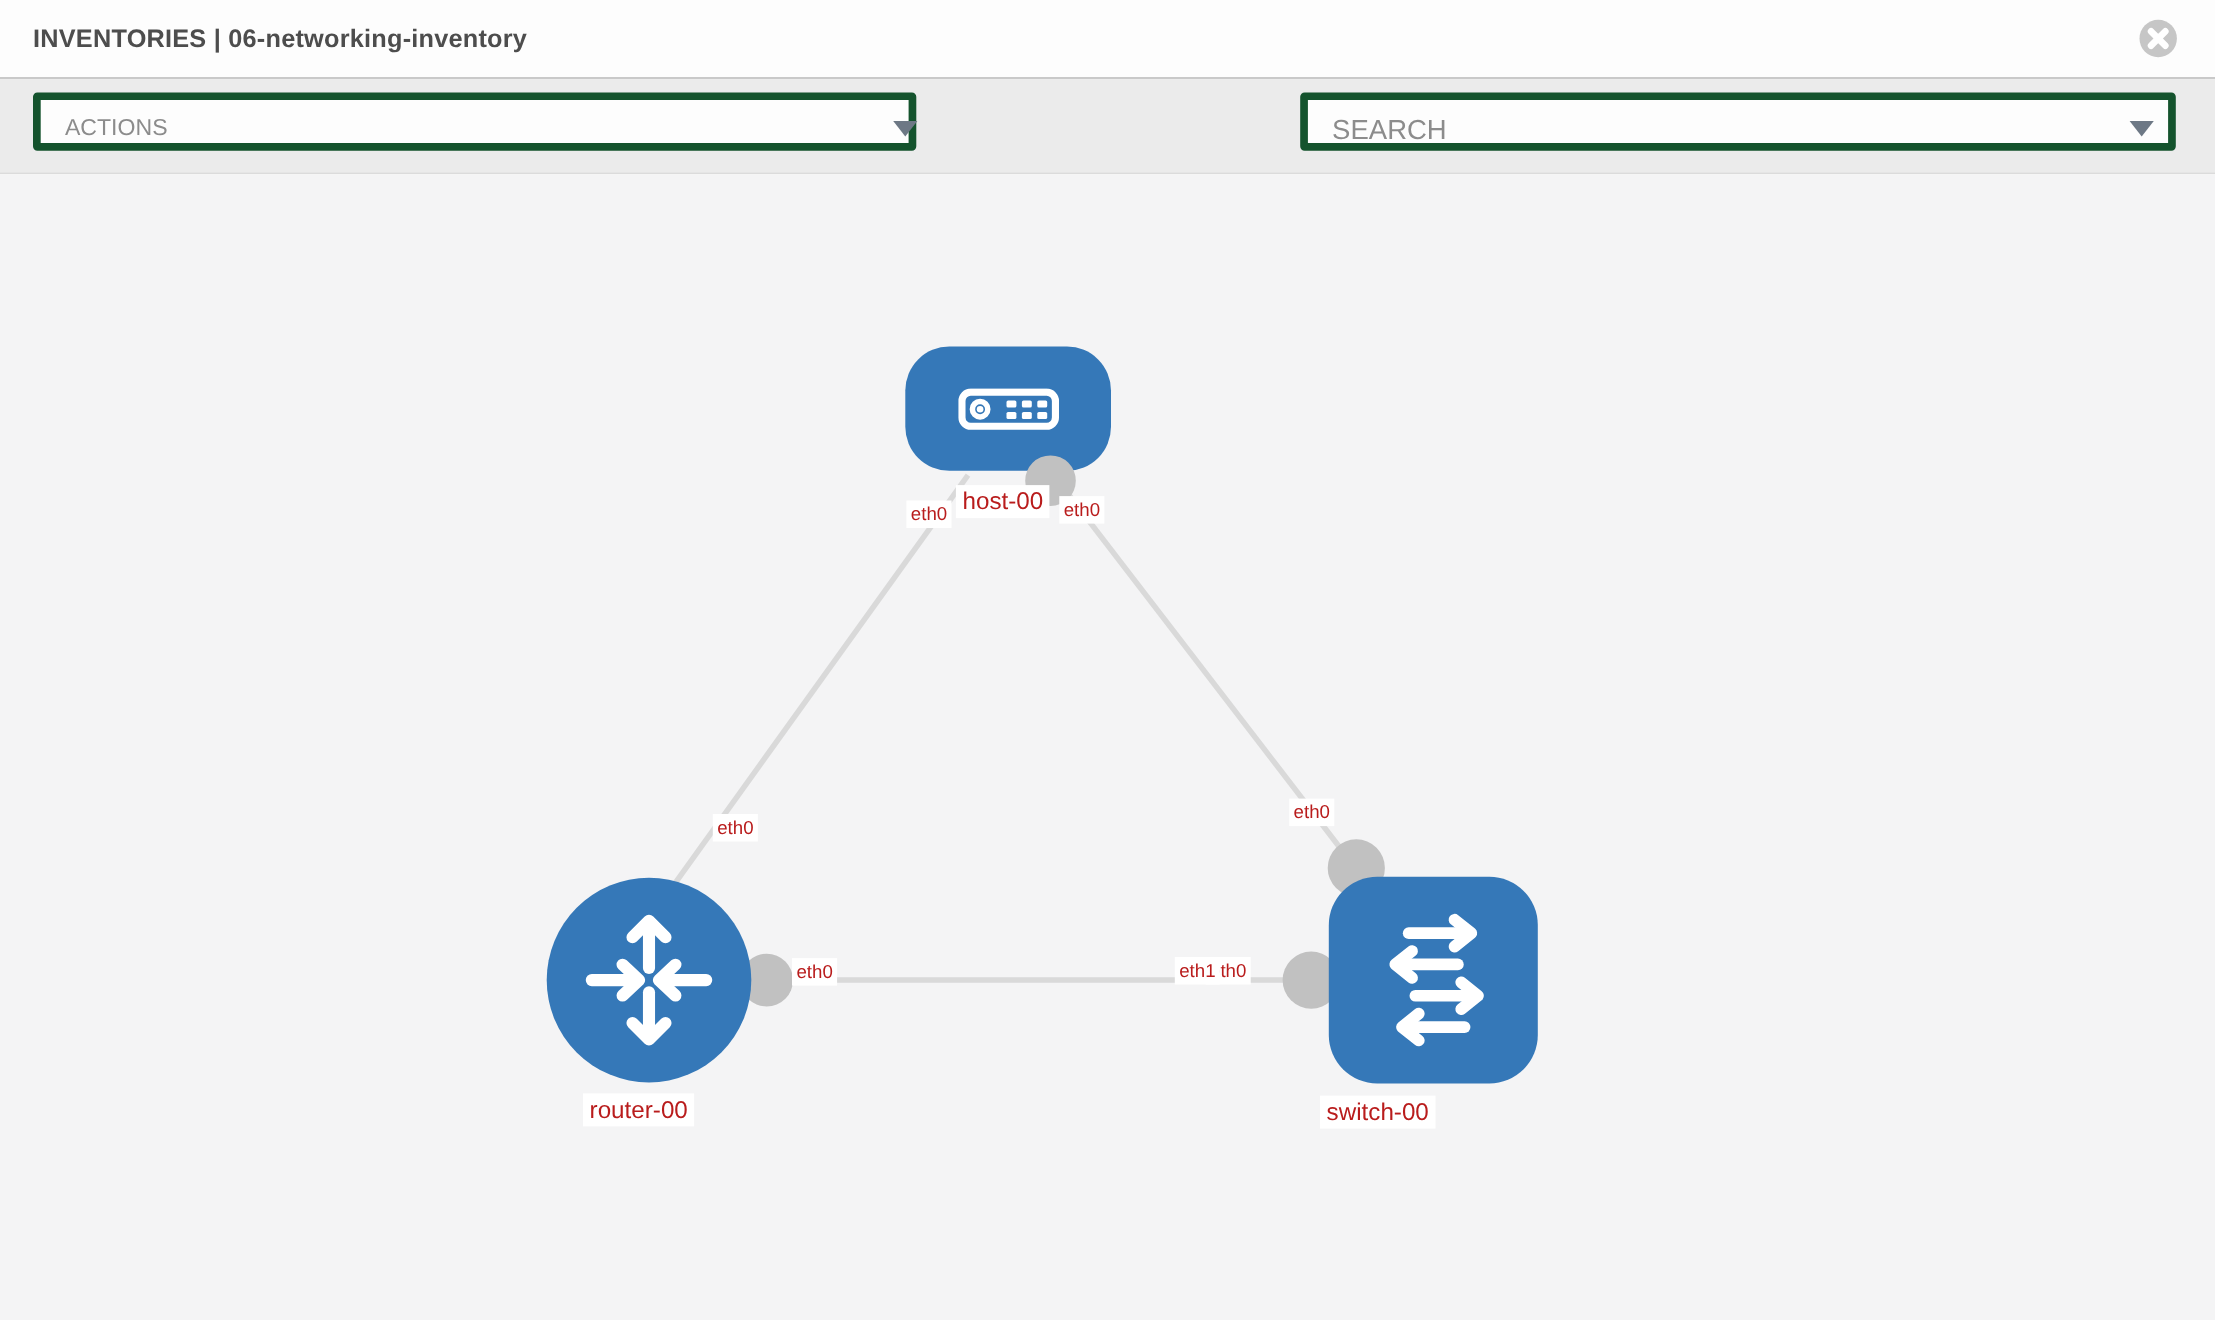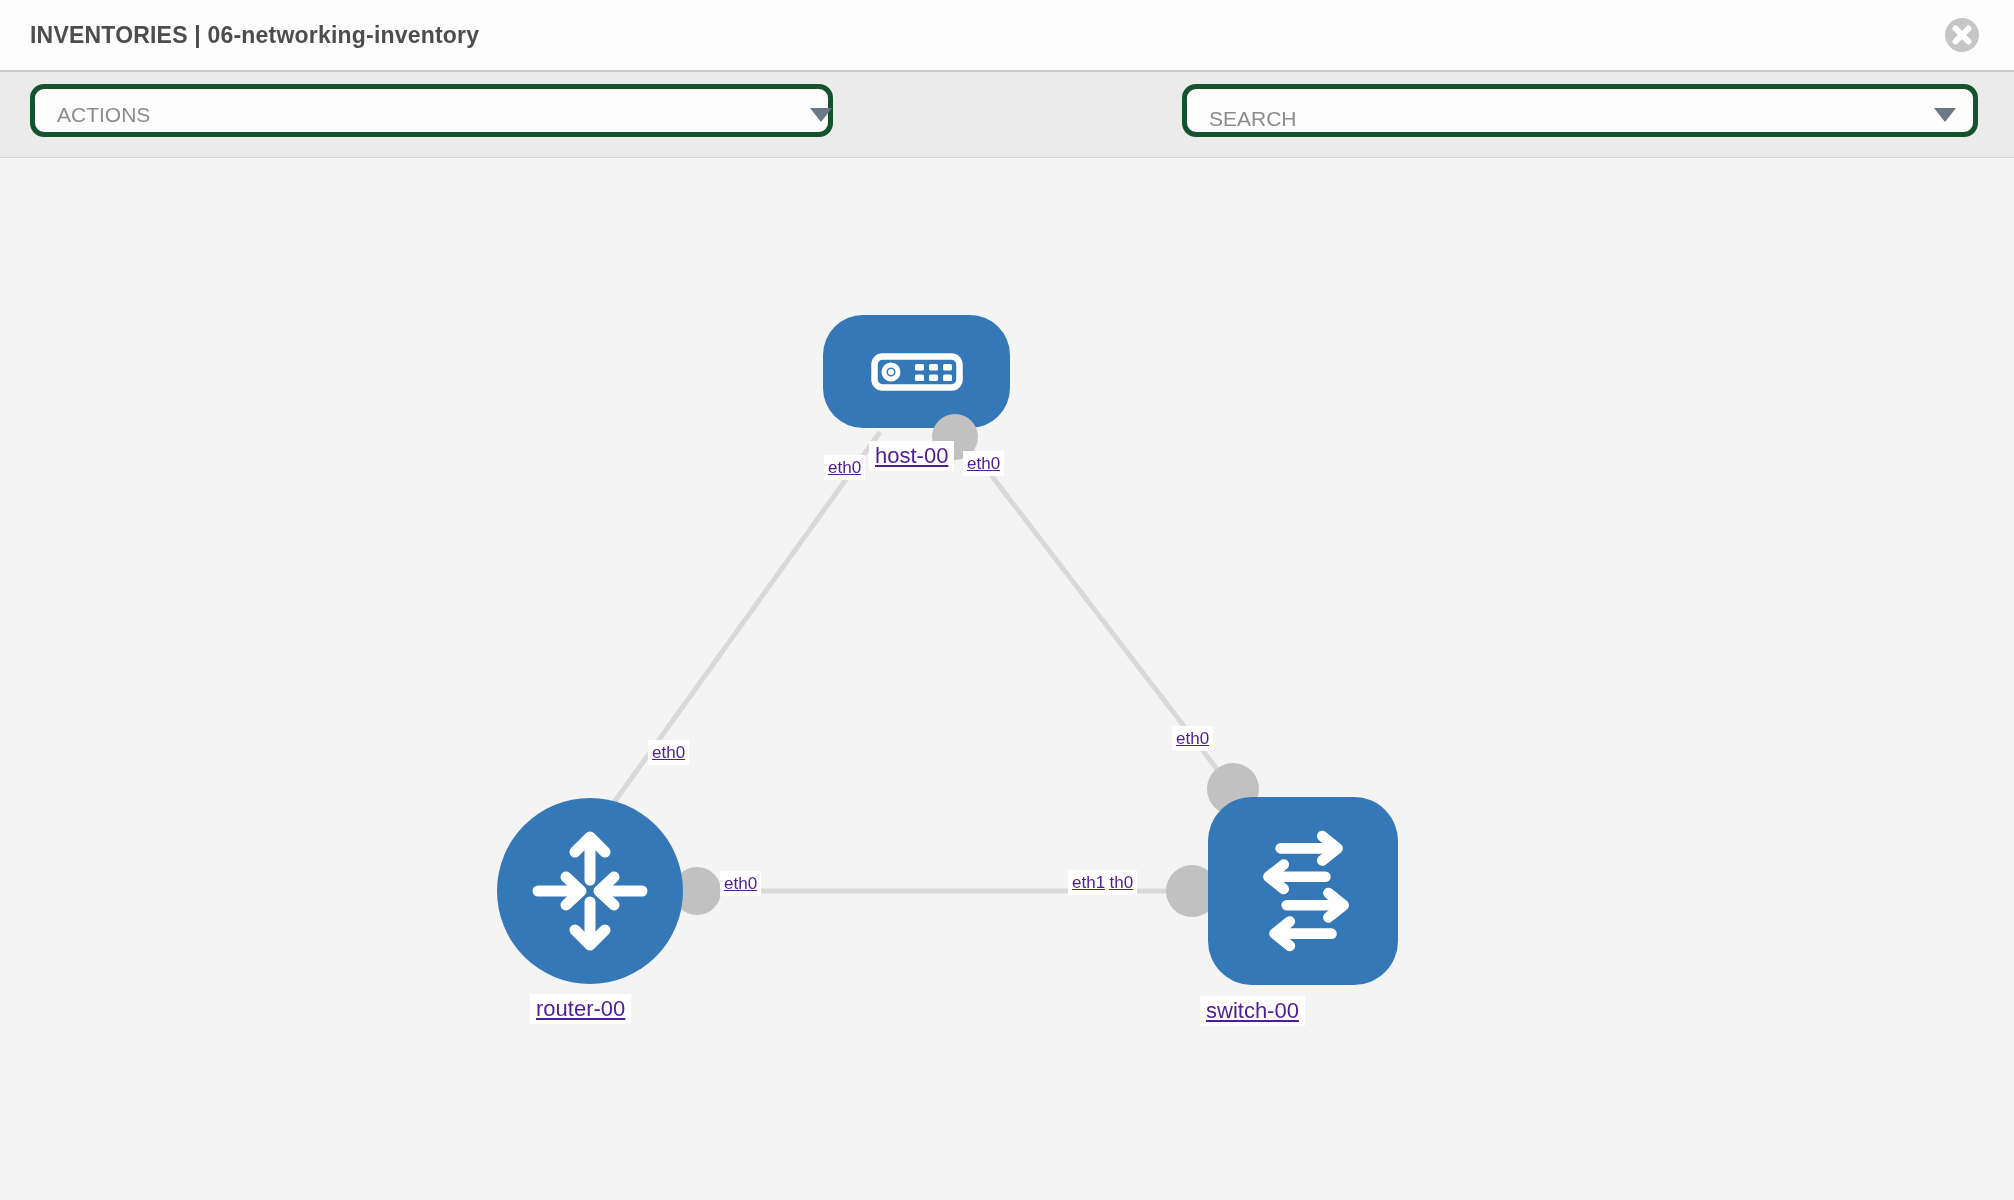--- a/index.html
+++ b/index.html
@@ -6,45 +6,45 @@
   body{width:2014px;height:1200px;overflow:hidden;font-family:"Liberation Sans","DejaVu Sans",sans-serif;background:#f5f5f5;}
   #app{position:relative;width:2014px;height:1200px;background:#f5f5f5;}
 
   
   .header{position:absolute;left:0;top:0;width:100%;height:72px;background:#fdfdfd;border-bottom:2px solid #c9c9c9;box-sizing:border-box;}
   .header-title{position:absolute;left:30px;top:0;line-height:70px;font-size:23px;font-weight:bold;color:#4d4d4d;letter-spacing:.2px;}
   .close-btn{position:absolute;left:1944px;top:17px;width:36px;height:36px;border:none;background:transparent;padding:0;cursor:pointer;}
 
   
   .toolbar{position:absolute;left:0;top:72px;width:100%;height:86px;background:#ebebeb;border-bottom:1px solid #d6d6d6;box-sizing:border-box;}
-  .select-box{position:absolute;top:12px;height:53px;background:#fdfdfd;border:5px solid #14532d;border-radius:14px;box-sizing:border-box;cursor:pointer;}
+  .select-box{position:absolute;top:12px;height:53px;background:#fdfdfd;border:7px solid #14532d;border-radius:4px;box-sizing:border-box;cursor:pointer;}
   .select-box .select-label{position:absolute;left:22px;top:0;line-height:51px;font-size:21px;color:#8c8c8c;}
   .caret{position:absolute;width:0;height:0;border-left:11px solid transparent;border-right:11px solid transparent;border-top:14px solid #6d7885;top:19px;}
   .actions-box{left:30px;width:803px;}
   .actions-box .caret{left:775px;}
   .search-box{left:1182px;width:796px;}
-  .search-box input{position:absolute;left:0;top:0;width:100%;height:100%;border:none;background:transparent;outline:none;padding:16px 40px 0 22px;font-size:21px;color:#3b82f6;font-family:"Liberation Sans","DejaVu Sans",sans-serif;box-sizing:border-box;}
+  .search-box input{position:absolute;left:0;top:0;width:100%;height:100%;border:none;background:transparent;outline:none;padding:16px 40px 0 22px;font-size:25px;color:#3b82f6;font-family:"Liberation Sans","DejaVu Sans",sans-serif;box-sizing:border-box;}
   .search-box input::placeholder{color:#8c8c8c;opacity:1;}
   .search-box .caret{left:747px;}
   .tool-icon-btn{position:absolute;top:94px;width:44px;height:46px;border:none;background:transparent;padding:0;cursor:pointer;}
   .wrench-btn{left:1043px;}
   .key-btn{left:1115px;}
 
   
   .canvas{position:absolute;left:0;top:159px;width:2014px;height:1041px;background:#f4f4f5;overflow:hidden;}
   .links-layer{position:absolute;left:0;top:0;}
 
   .node{position:absolute;display:flex;align-items:center;justify-content:center;background:#3578b8;z-index:3;cursor:pointer;}
   .node-host{left:823px;top:156px;width:187px;height:113px;border-radius:40px;}
   .node-router{left:497px;top:639px;width:186px;height:186px;border-radius:50%;}
   .node-switch{left:1208px;top:638px;width:190px;height:188px;border-radius:44px;}
   .iface-dot{position:absolute;width:46px;height:46px;border-radius:50%;background:#c1c1c1;z-index:4;}
   .iface-dot-host{left:932px;top:255px;}
 
-  .net-label{position:absolute;background:#ffffff;color:#4c1d95;white-space:nowrap;z-index:5;text-decoration:underline;}
+  .net-label{position:absolute;background:#ffffff;color:#b91c1c;white-space:nowrap;z-index:5;}
   .if-label{font-size:17px;line-height:21px;padding:2px 4px;}
   .name-label{font-size:22px;line-height:26px;padding:2px 6px;z-index:6;}
   .lbl-host-left-if{left:824px;top:296px;}
   .lbl-host-name{left:869px;top:282px;}
   .lbl-host-right-if{left:963px;top:292px;}
   .lbl-router-top-if{left:648px;top:581px;}
   .lbl-switch-top-if{left:1172px;top:567px;}
   .lbl-router-right-if{left:720px;top:712px;}
   .lbl-switch-left-if-hidden{left:1096px;top:711px;z-index:5;}
   .lbl-switch-left-if{left:1068px;top:711px;z-index:6;}

